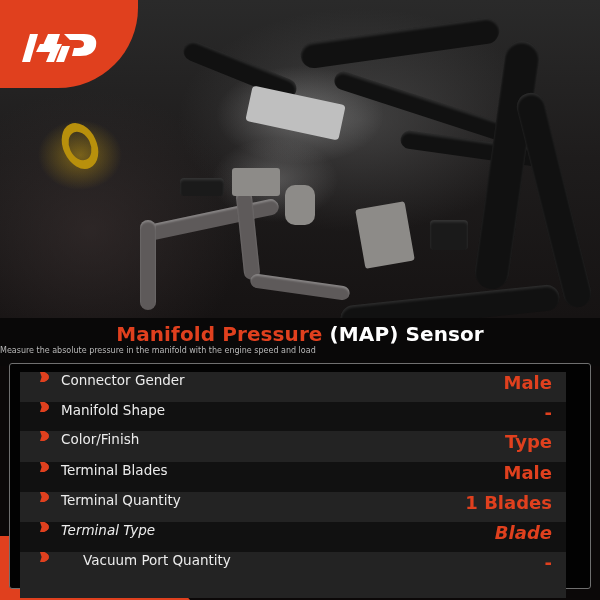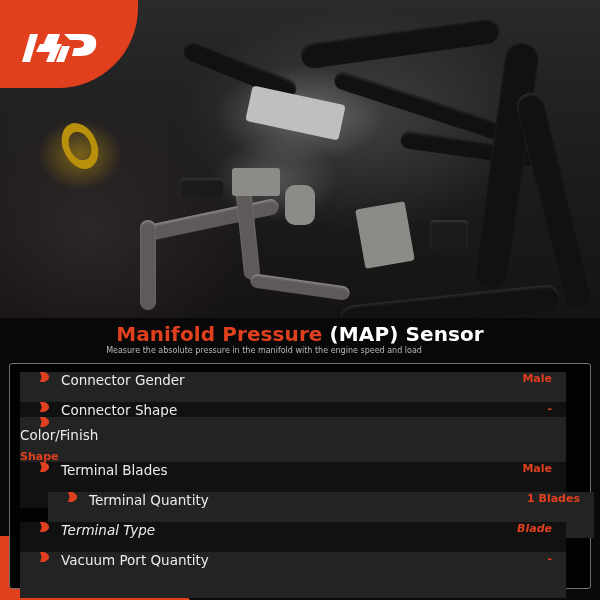--- a/index.html
+++ b/index.html
@@ -34,21 +34,21 @@
     .title-band {
       position: absolute; left: 0; top: 318px; width: 600px; height: 48px;
       background: rgba(10,9,9,0.92);
     }
     .title {
       position: absolute; left: 0; top: 322px; width: 600px; text-align: center;
       font-size: 20px; font-weight: bold; color: #fff; letter-spacing: 0.1px;
     }
     .title .accent { color: #e0401e; }
     .subtitle {
-      position: absolute; left: 0; top: 346px; width: 528px; text-align: center;
+      position: absolute; left: 0; top: 346px; width: 528px; 
       font-size: 8px; color: #b9b9b9;
     }
 
     .bottom-area {
       position: absolute; left: 0; top: 366px; width: 600px; height: 234px; background: #0b0808;
     }
     .orange-corner {
       position: absolute; left: 0; top: 536px; width: 190px; height: 64px;
       background: #e0401e;
       clip-path: polygon(0 0, 70% 0, 100% 100%, 0 100%);
@@ -63,21 +63,21 @@
       display: flex; align-items: flex-start;
     }
     .spec-row.odd { background: #232323; }
     .spec-row.even { background: #111; }
     .bullet {
       width: 9px; height: 10px; margin-left: 20px; margin-right: 12px;
       background: #e0401e; border-radius: 0 6px 6px 0;
       clip-path: polygon(0 0, 55% 0, 100% 30%, 100% 70%, 55% 100%, 0 100%, 18% 50%);
     }
     .spec-label { color: #ececec; font-size: 13.5px; flex: 1; }
-    .spec-value { color: #e0401e; font-size: 11px; font-weight: bold; margin-right: 14px; text-align: right; }
+    .spec-value { color: #e0401e; font-size: 18px; font-weight: bold; margin-right: 14px; text-align: right; }
   </style>
 </head>
 <body>
 
 <div class="hero">
   <div class="cable" style="left:300px;top:30px;width:200px;height:26px;transform:rotate(-8deg);"></div>
   <div class="cable" style="left:330px;top:100px;width:200px;height:18px;transform:rotate(18deg);"></div>
   <div class="cable" style="left:400px;top:140px;width:150px;height:18px;transform:rotate(8deg);"></div>
   <div class="cable" style="left:490px;top:40px;width:34px;height:250px;transform:rotate(8deg);"></div>
   <div class="cable" style="left:540px;top:90px;width:28px;height:220px;transform:rotate(-14deg);"></div>
@@ -115,41 +115,41 @@
 <div class="subtitle">Measure the absolute pressure in the manifold with the engine speed and load</div>
 
 <div class="spec-box">
   <div class="spec-row odd" style="top:8px;">
     <span class="bullet"></span>
     <span class="spec-label">Connector Gender</span>
     <span class="spec-value">Male</span>
   </div>
   <div class="spec-row even" style="top:38px;">
     <span class="bullet"></span>
-    <span class="spec-label">Connector Shape</span>
+    <span class="spec-label">Manifold Shape</span>
     <span class="spec-value">-</span>
   </div>
-  <div class="spec-row odd" style="top:53px;flex-direction:column;">
+  <div class="spec-row odd" style="top:67px;">
     <span class="bullet"></span>
     <span class="spec-label">Color/Finish</span>
-    <span class="spec-value">Shape</span>
+    <span class="spec-value">Type</span>
   </div>
   <div class="spec-row even" style="top:98px;">
     <span class="bullet"></span>
     <span class="spec-label">Terminal Blades</span>
     <span class="spec-value">Male</span>
   </div>
-  <div class="spec-row odd" style="top:128px;margin-left:28px;">
+  <div class="spec-row odd" style="top:128px;">
     <span class="bullet"></span>
     <span class="spec-label">Terminal Quantity</span>
     <span class="spec-value">1 Blades</span>
   </div>
   <div class="spec-row even" style="top:158px;font-style:italic;">
     <span class="bullet"></span>
     <span class="spec-label">Terminal Type</span>
     <span class="spec-value">Blade</span>
   </div>
-  <div class="spec-row odd" style="top:188px;">
+  <div class="spec-row odd" style="top:188px;gap:22px;">
     <span class="bullet"></span>
     <span class="spec-label">Vacuum Port Quantity</span>
     <span class="spec-value">-</span>
   </div>
 </div>
 
 </body></html>

